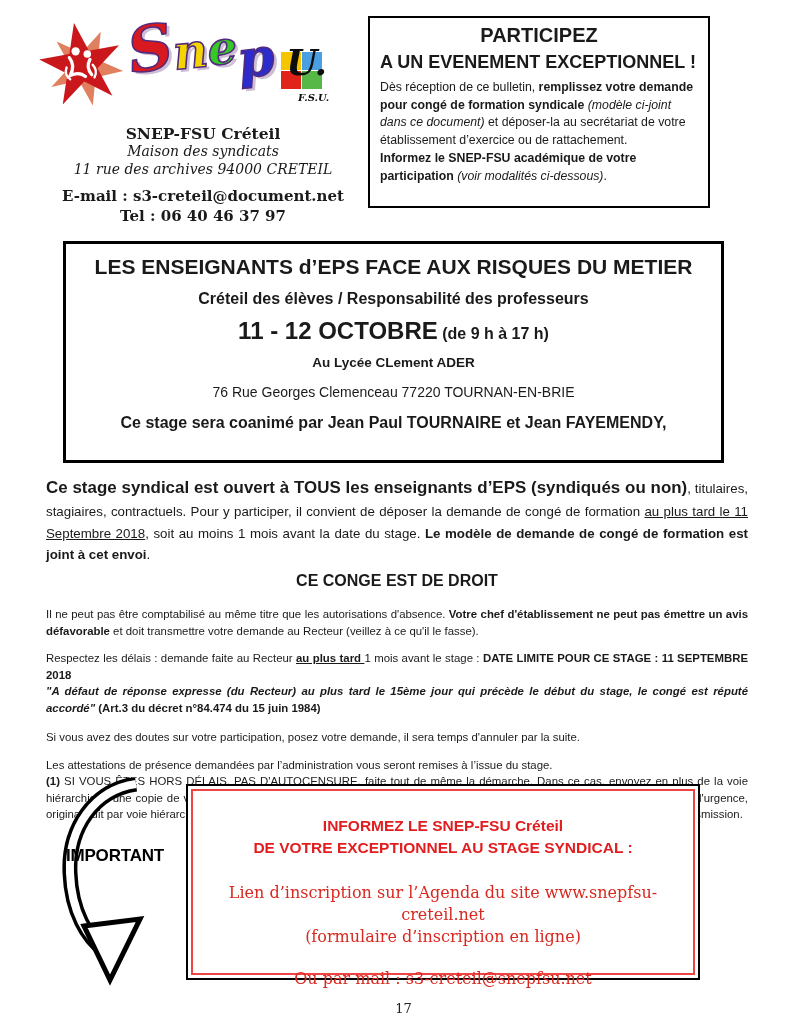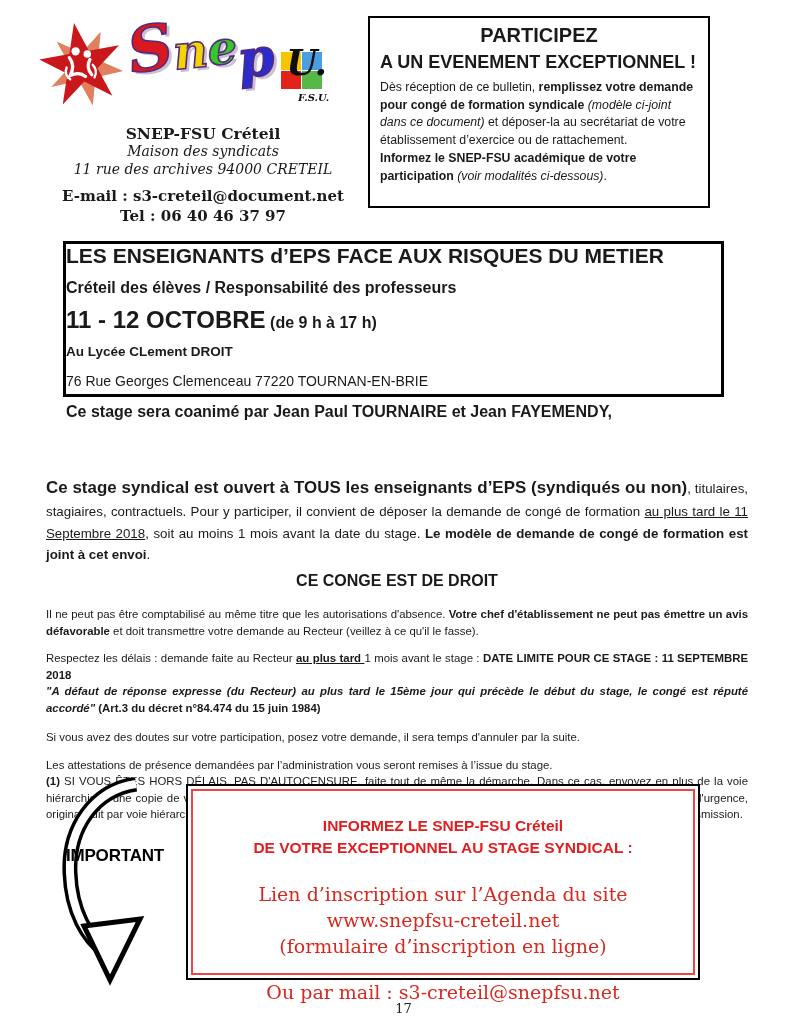--- a/index.html
+++ b/index.html
@@ -38,22 +38,22 @@
 
   
   .participez-box { position:absolute; left:368px; top:16px; width:342px; height:192px;
     border:2px solid #000; box-sizing:border-box; padding:4px 10px 4px 10px; }
   .pz-title { text-align:center; font-size:20px; font-weight:bold; margin:2px 0 5px; }
   .pz-subtitle { font-size:18px; font-weight:bold; margin:0 0 6px; }
   .pz-body { font-size:12.3px; line-height:1.44; margin:0; }
   .pz-body p { margin:0; }
 
   
-  .event-box { position:absolute; left:63px; top:241px; width:661px; height:156px;
-    border:3px solid #000; box-sizing:border-box; text-align:left; }
+  .event-box { position:absolute; left:63px; top:241px; width:661px; height:222px;
+    border:3px solid #000; box-sizing:border-box; text-align:center; padding-top:11px; }
   .ev-title { font-size:21px; font-weight:bold; }
   .ev-subtitle { font-size:16px; font-weight:bold; margin-top:11px; }
   .ev-dateline { margin-top:9px; }
   .ev-date { font-size:24px; font-weight:bold; }
   .ev-time { font-size:16px; font-weight:bold; }
   .ev-venue { font-size:13.5px; font-weight:bold; margin-top:10px; }
   .ev-addr  { font-size:14px; font-weight:normal; margin-top:14px; }
   .ev-anim1 { font-size:16px; font-weight:bold; margin-top:14px; }
   .ev-anim2 { font-size:16px; font-weight:bold; margin-top:9px; }
 
@@ -69,21 +69,21 @@
   
   .important-arrow { position:absolute; left:50px; top:778px; width:108px; height:208px; }
   .important-label { position:absolute; left:66px; top:846px; font-size:17px; font-weight:bold;
     letter-spacing:-0.2px; color:#000; }
   .info-box-outer { position:absolute; left:186px; top:784px; width:514px; height:196px;
     border:2px solid #000; box-sizing:border-box; padding:3px; background:#fff; }
   .info-box-inner { width:100%; height:100%; border:2px solid #ef4444; box-sizing:border-box;
     text-align:center; padding-top:24px; }
   .info-bold-line { font-family:"Liberation Sans", sans-serif; font-weight:bold;
     font-size:15.5px; color:#e11d1f; line-height:1.4; }
-  .info-serif-line { font-family:"DejaVu Serif", serif; font-size:19px; color:#d8281f; line-height:1.35; }
+  .info-serif-line { font-family:"DejaVu Serif", serif; font-size:16px; color:#d8281f; line-height:1.35; }
   .gap-lg { margin-top:24px; } .gap-md { margin-top:21px; }
 
   .page-number { position:absolute; left:16px; right:0; bottom:8px; text-align:center;
     font-family:"DejaVu Serif", serif; font-size:13px; color:#222; }
 </style>
 </head>
 <body>
 
 <div class="page">
 
@@ -135,21 +135,21 @@
       <p><span class="b">Informez le SNEP-FSU académique de votre participation </span><span class="i">(voir modalités ci-dessous)</span><span>.</span></p>
     </div>
   </div>
 
   <div class="event-box">
     <div class="ev-title">LES ENSEIGNANTS d’EPS FACE AUX RISQUES DU METIER</div>
     <div class="ev-subtitle">Créteil des élèves / Responsabilité des professeurs</div>
     <div class="ev-dateline">
       <span class="ev-date">11 - 12 OCTOBRE</span><span class="ev-time"> (de 9 h à 17 h)</span>
     </div>
-    <div class="ev-venue">Au Lycée CLement DROIT</div>
+    <div class="ev-venue">Au Lycée CLement ADER</div>
     <div class="ev-addr">76 Rue Georges Clemenceau 77220 TOURNAN-EN-BRIE</div>
     <div class="ev-anim1">Ce stage sera coanimé par Jean Paul TOURNAIRE et Jean FAYEMENDY,</div>
   </div>
 
   <div class="content">
     <p class="p-intro"><span class="lead">Ce stage syndical est ouvert à TOUS les enseignants d’EPS (syndiqués ou non)</span><span>, titulaires, stagiaires, contractuels. Pour y participer, il convient de déposer la demande de congé de formation </span><span class="u">au plus tard le 11 Septembre 2018</span><span>, soit au moins 1 mois avant la date du stage. </span><span class="b">Le modèle de demande de congé de formation est joint à cet envoi</span><span>.</span></p>
 
     <div class="conge-heading">CE CONGE EST DE DROIT</div>
 
     <p class="p-small mt-p2"><span>Il ne peut pas être comptabilisé au même titre que les autorisations d'absence. </span><span class="b">Votre chef d'établissement ne peut pas émettre un avis défavorable</span><span> et doit transmettre votre demande au Recteur (veillez à ce qu'il le fasse).</span></p>

